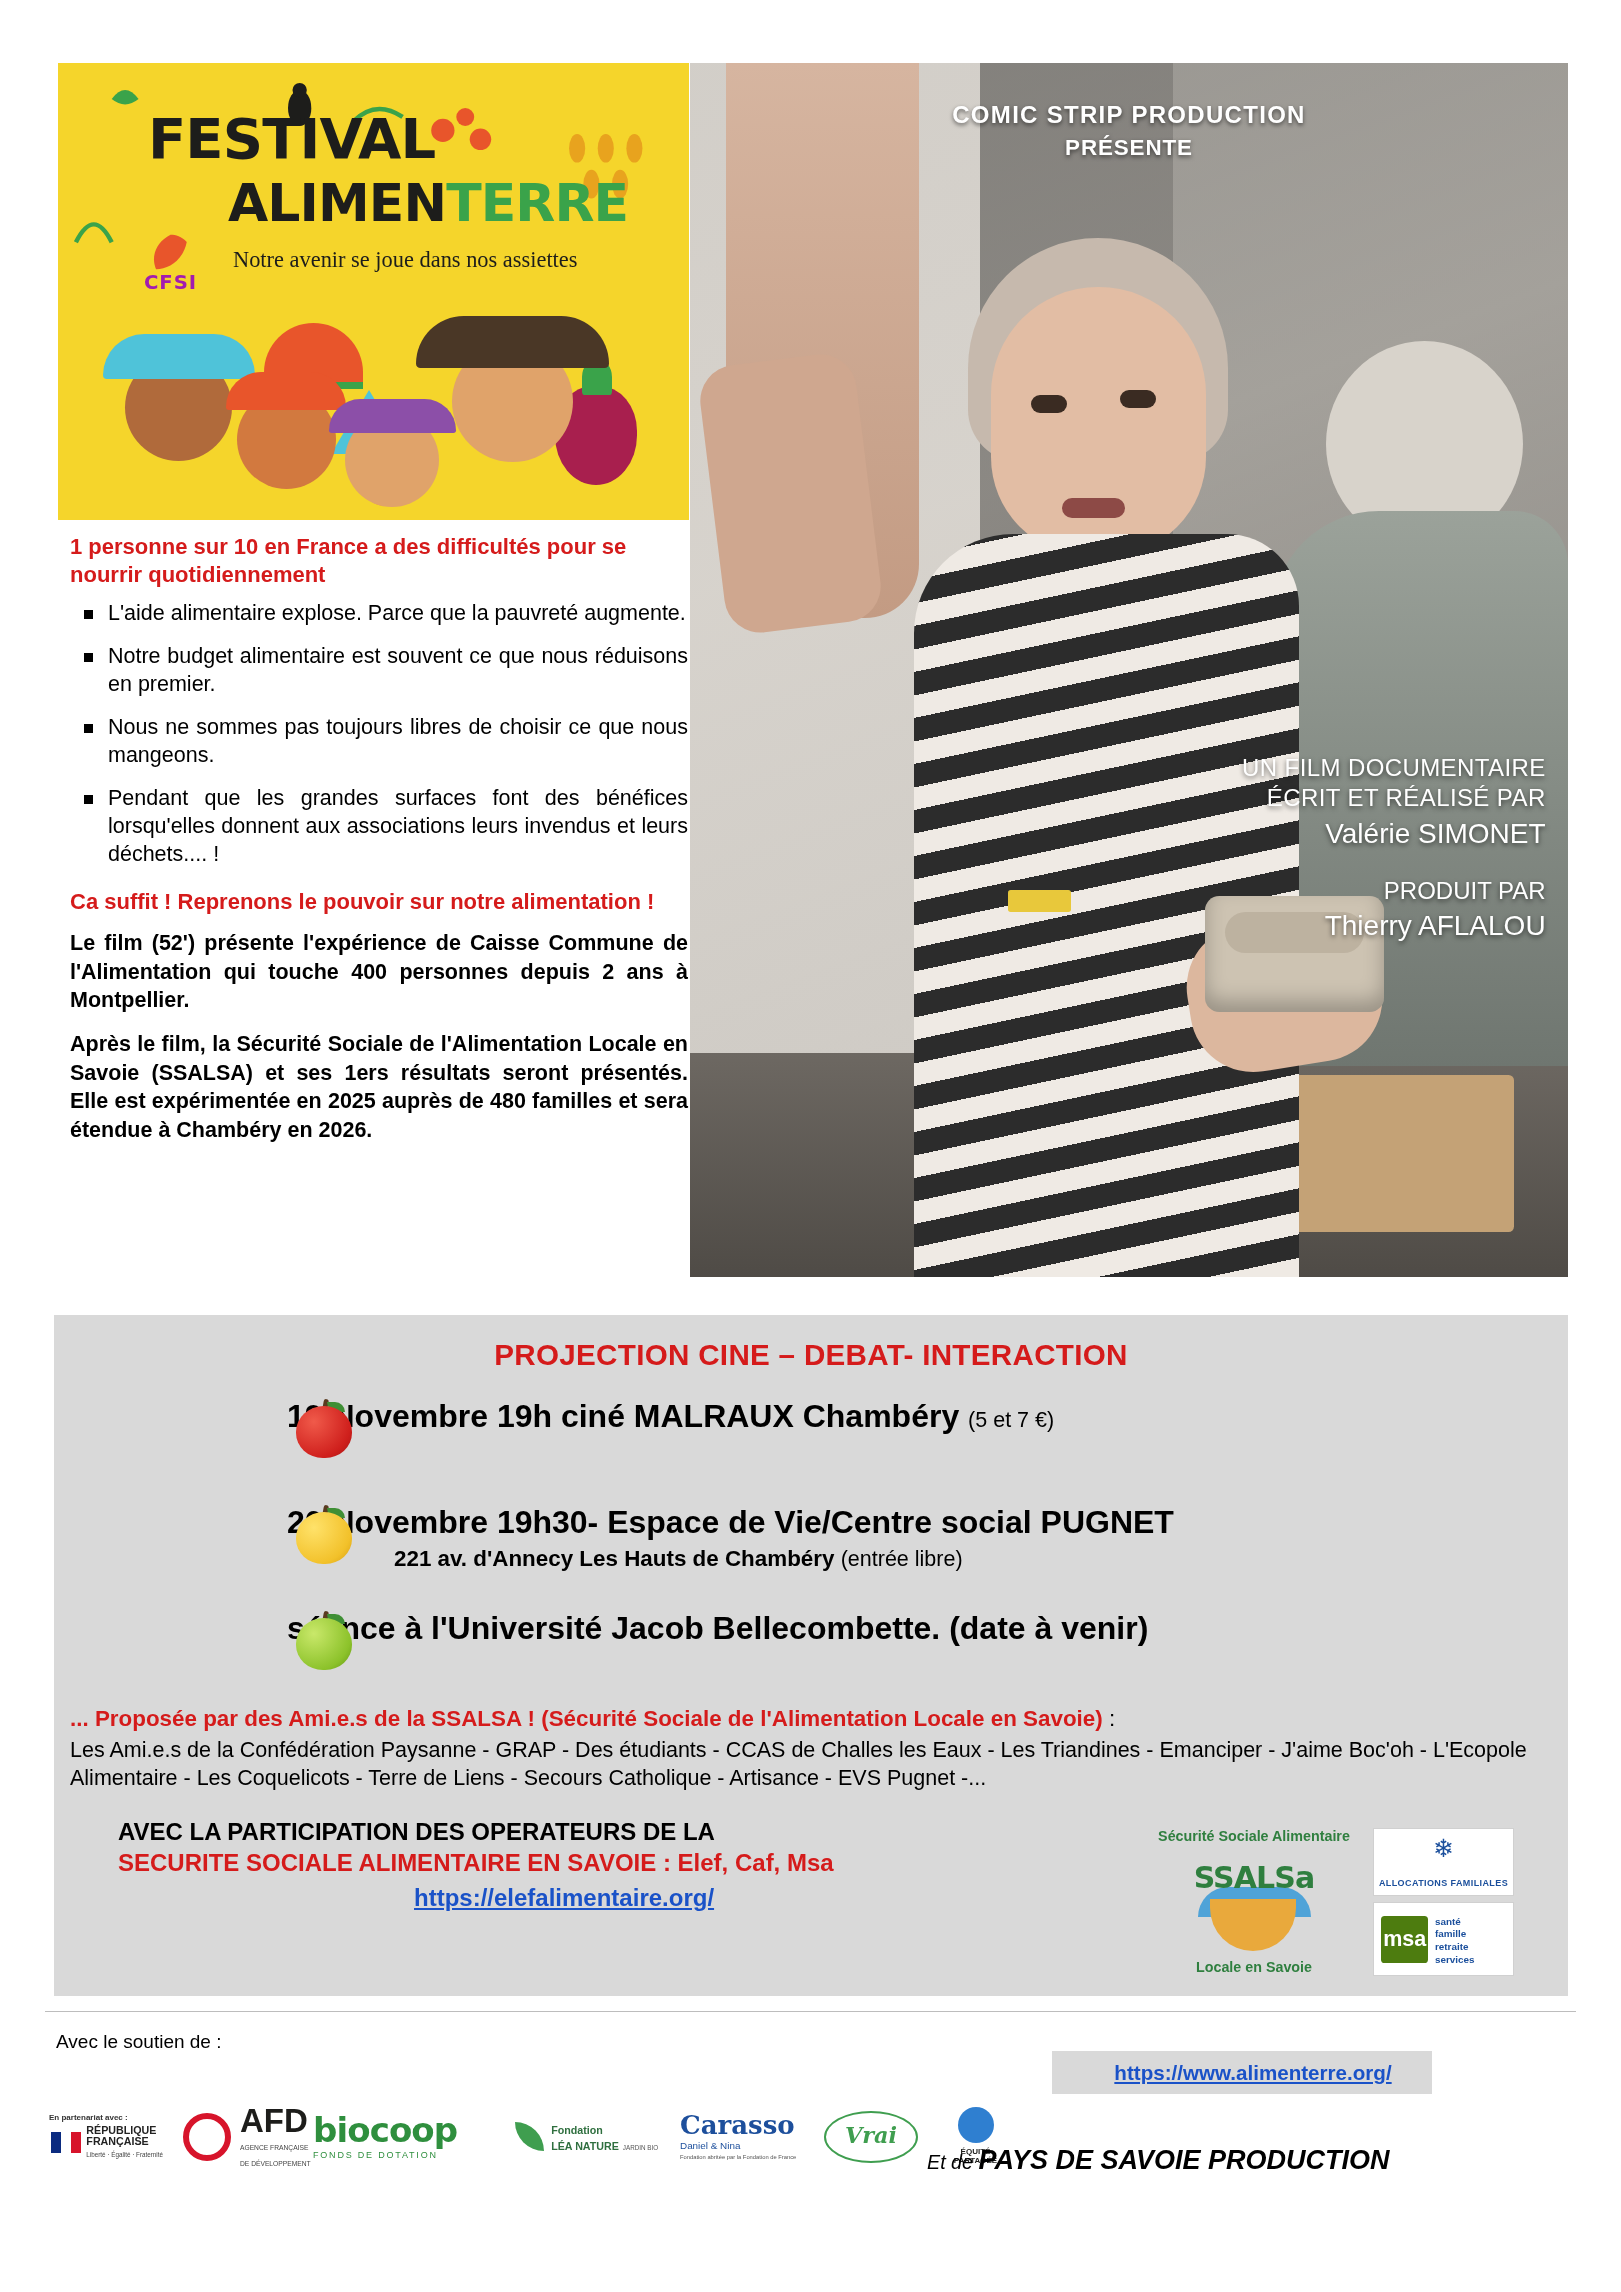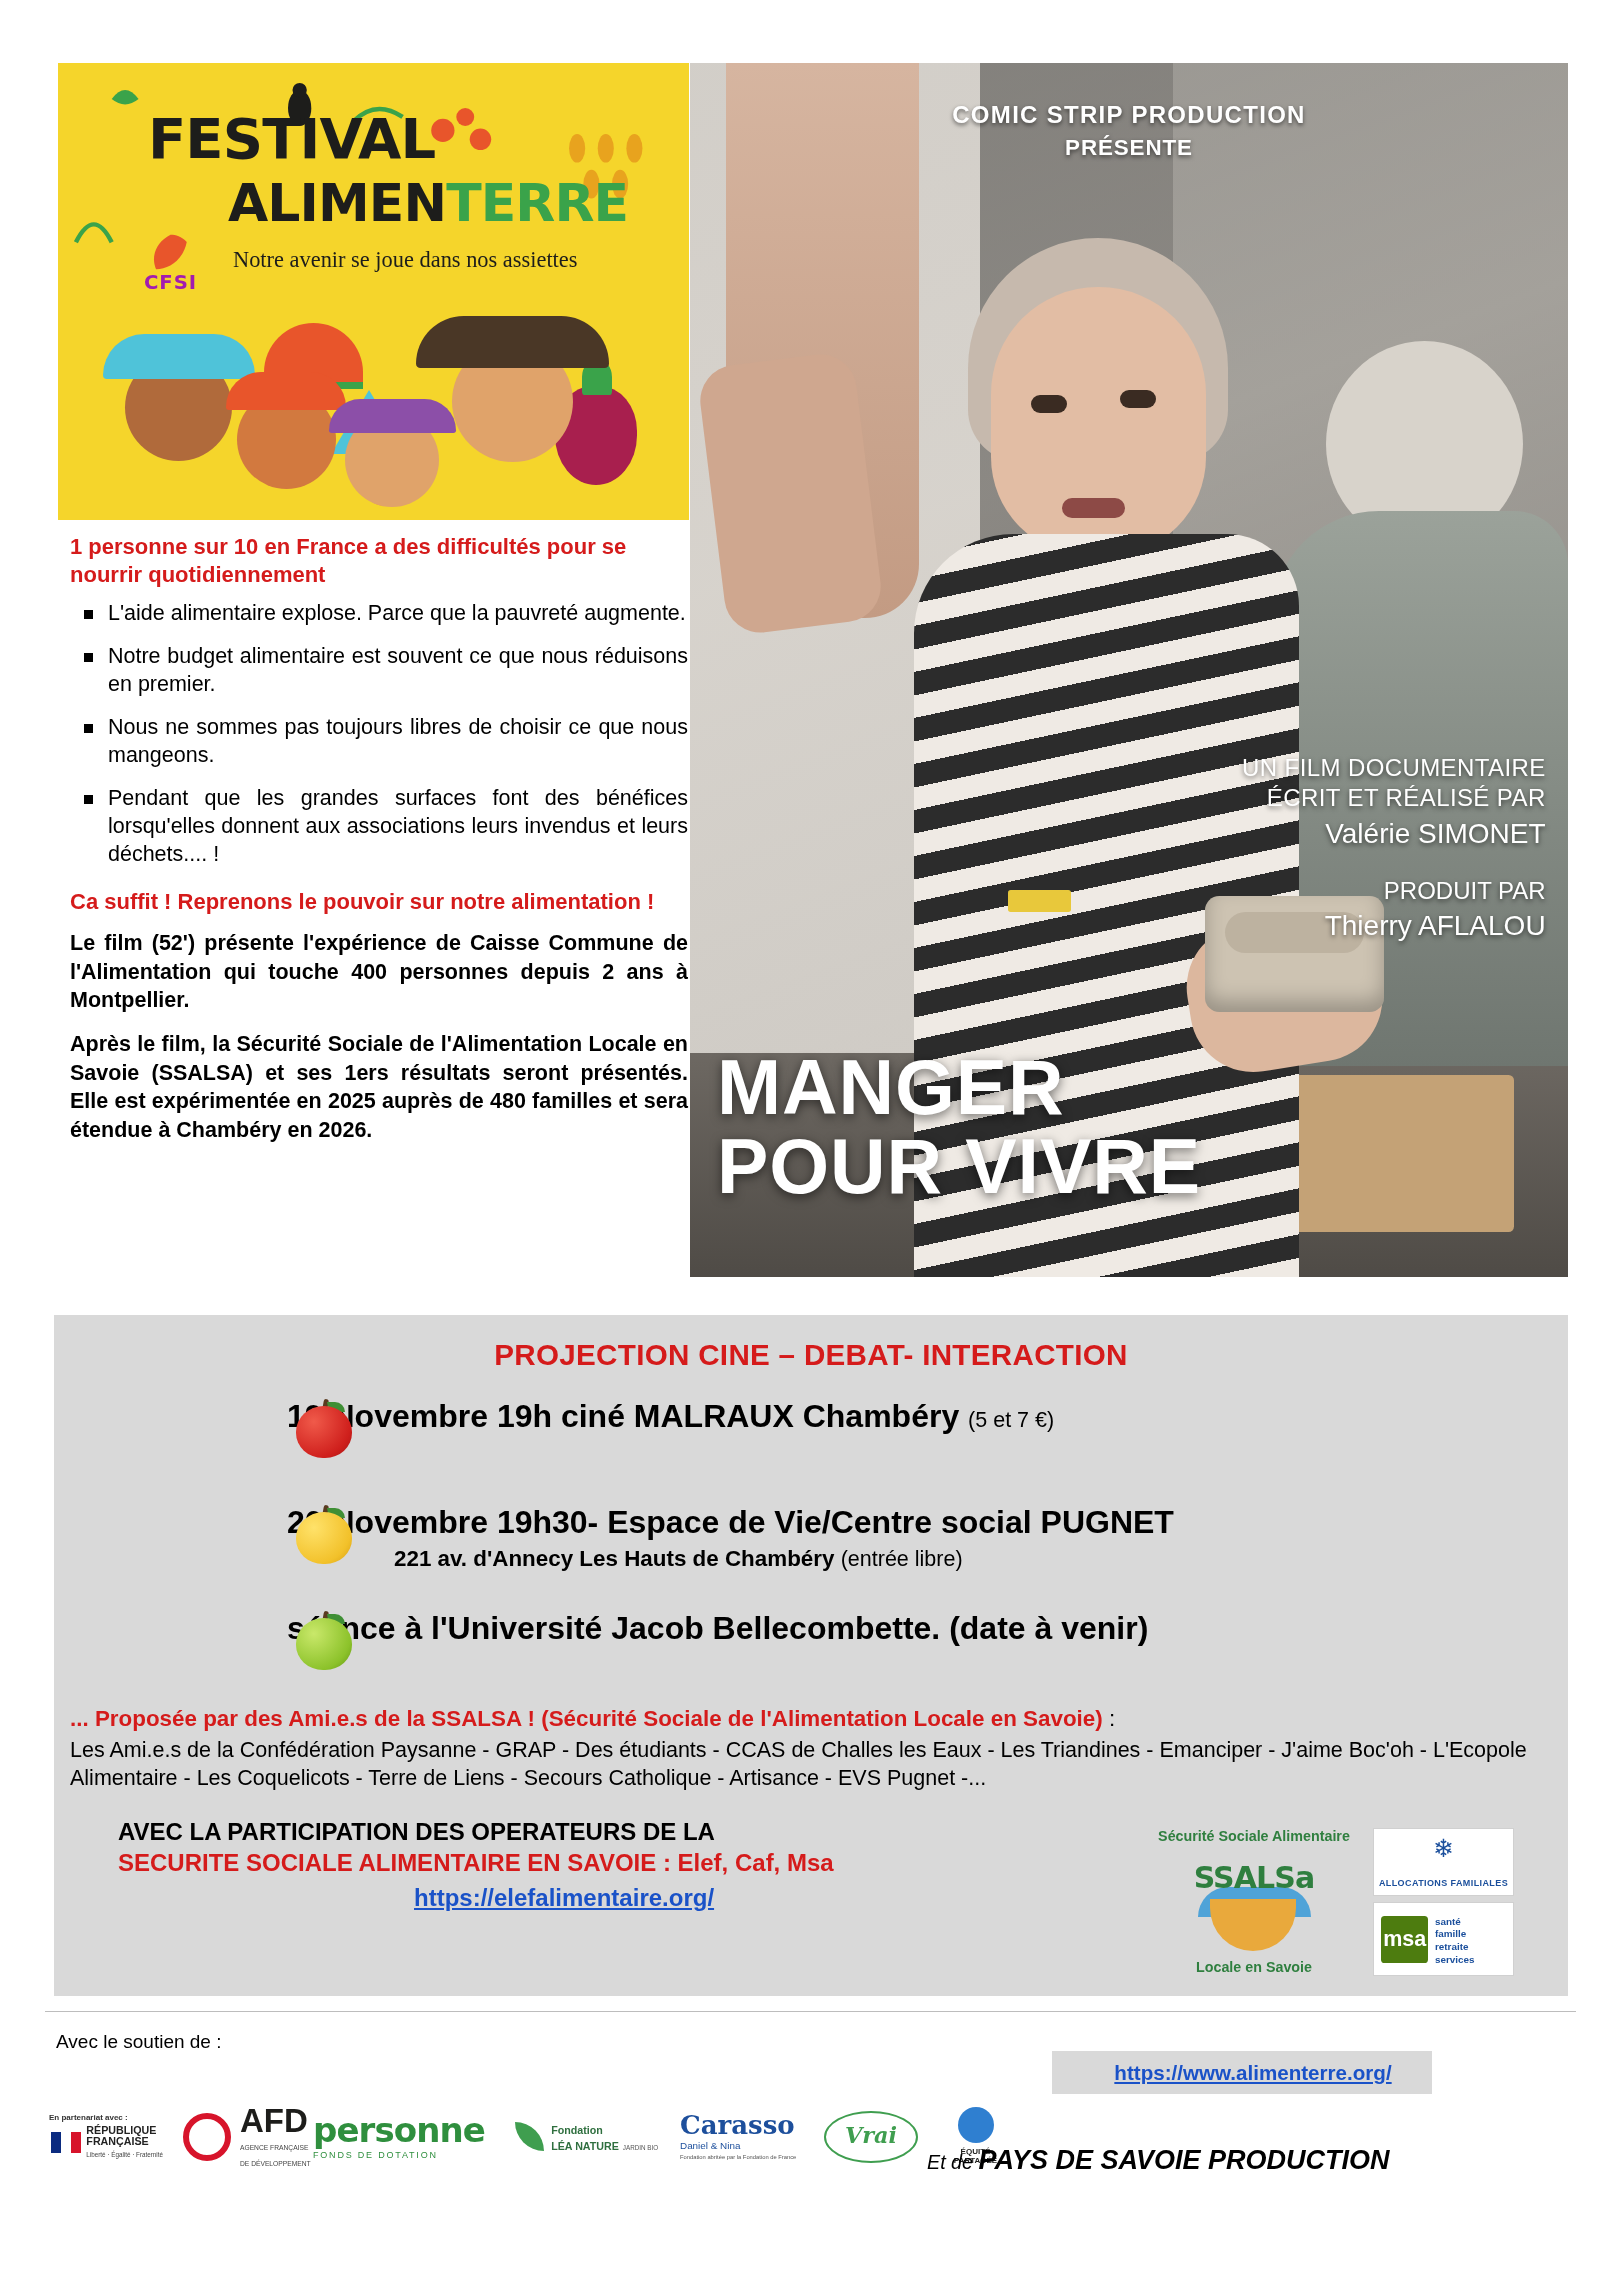--- a/index.html
+++ b/index.html
@@ -903,24 +903,20 @@
         <span>COMIC STRIP PRODUCTION</span>
         <span class="l2">PRÉSENTE</span>
       </div>
       <div class="fs-credits">
         <div class="c1">UN FILM DOCUMENTAIRE</div>
         <div class="c2">ÉCRIT ET RÉALISÉ PAR</div>
         <div class="c3">Valérie SIMONET</div>
         <div class="c4">PRODUIT PAR</div>
         <div class="c5">Thierry AFLALOU</div>
       </div>
-      <div class="fs-maintitle">
-        <div>MANGER</div>
-        <div>POUR VIVRE</div>
-      </div>
     </div>
 
     <div class="left-col">
       <p class="lead-red">1 personne sur 10 en France a des difficultés pour se nourrir quotidiennement</p>
       <ul class="bullets">
         <li>L'aide alimentaire explose. Parce que la pauvreté augmente.</li>
         <li>Notre budget alimentaire est souvent ce que nous réduisons en premier.</li>
         <li>Nous ne sommes pas toujours libres de choisir ce que nous mangeons.</li>
         <li>Pendant que les grandes surfaces font des bénéfices lorsqu'elles donnent aux associations leurs invendus et leurs déchets.... !</li>
       </ul>
@@ -1021,21 +1017,21 @@
 
       <div class="sp sp-afd">
         <span class="dot"></span>
         <span>
           <span class="afd-txt">AFD</span>
           <span class="afd-sub"><br>AGENCE FRANÇAISE<br>DE DÉVELOPPEMENT</span>
         </span>
       </div>
 
       <div class="sp sp-biocoop">
-        <span class="bc-title">personne</span>
+        <span class="bc-title">biocoop</span>
         <span class="bc-sub">FONDS DE DOTATION</span>
       </div>
 
       <div class="sp sp-lea">
         <span class="leaf2"></span>
         <span>
           <span class="lea-txt">Fondation<br>LÉA NATURE</span>
           <span class="lea-sub">JARDIN BIO</span>
         </span>
       </div>

